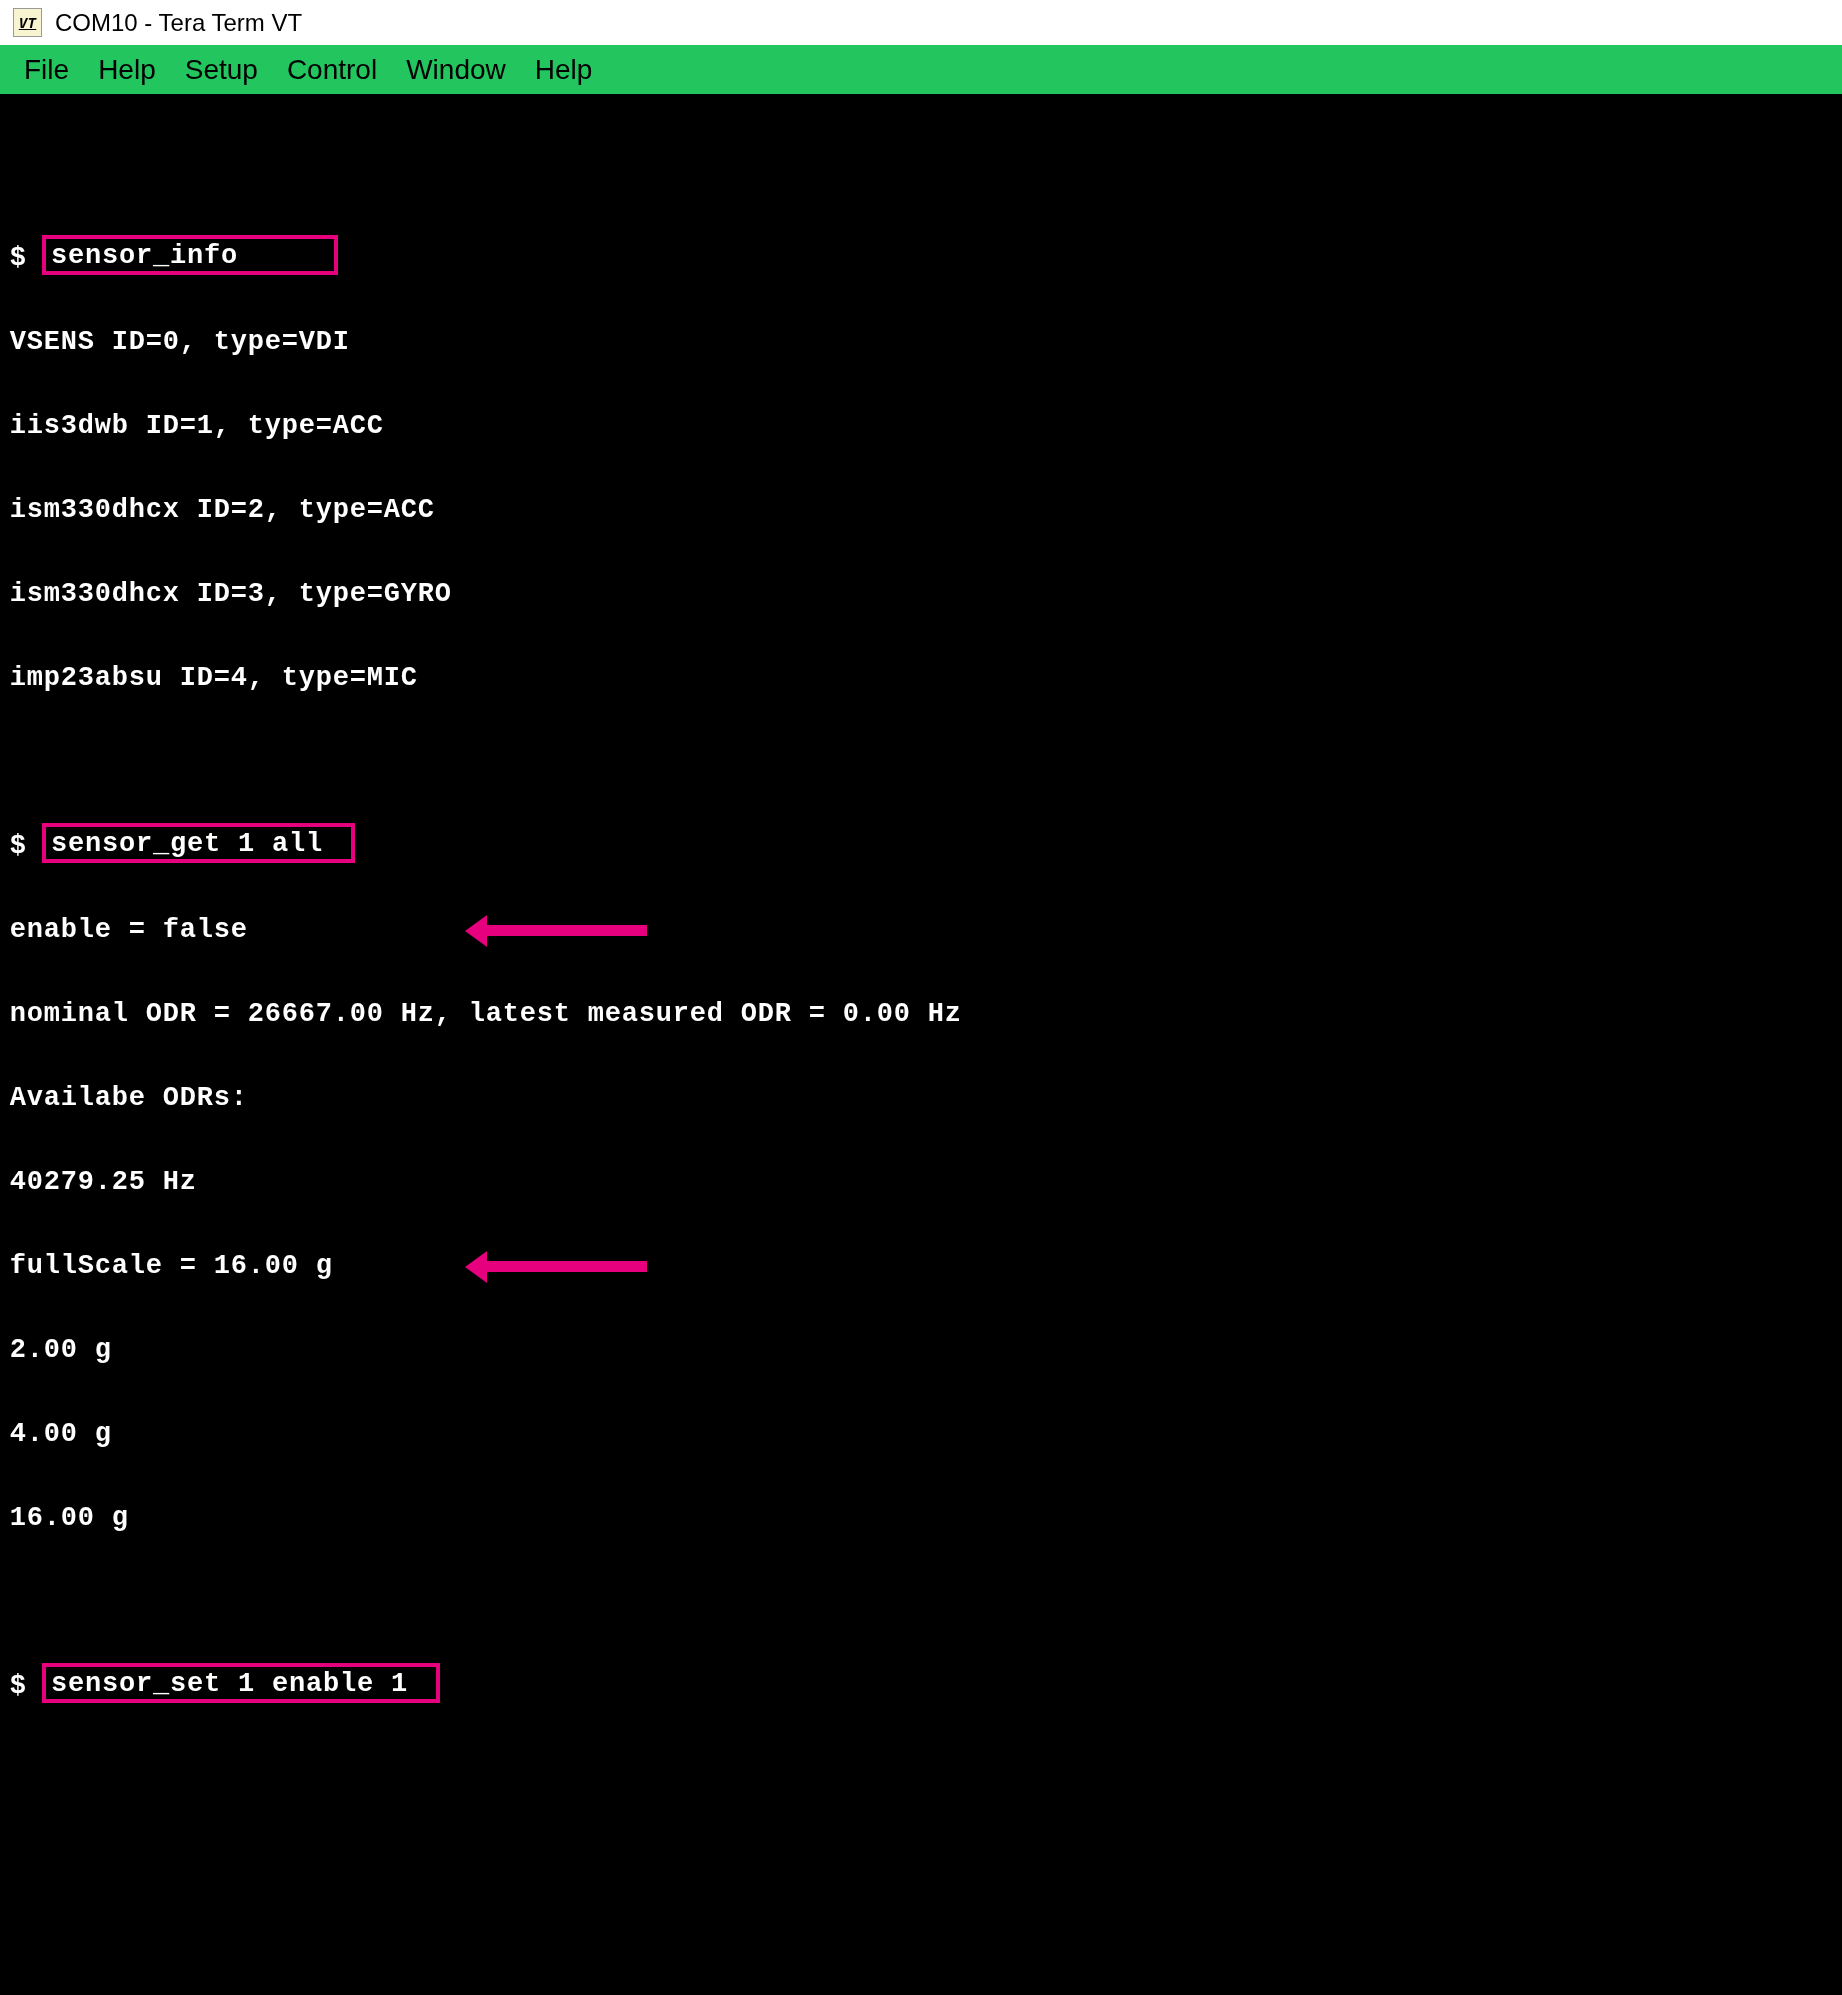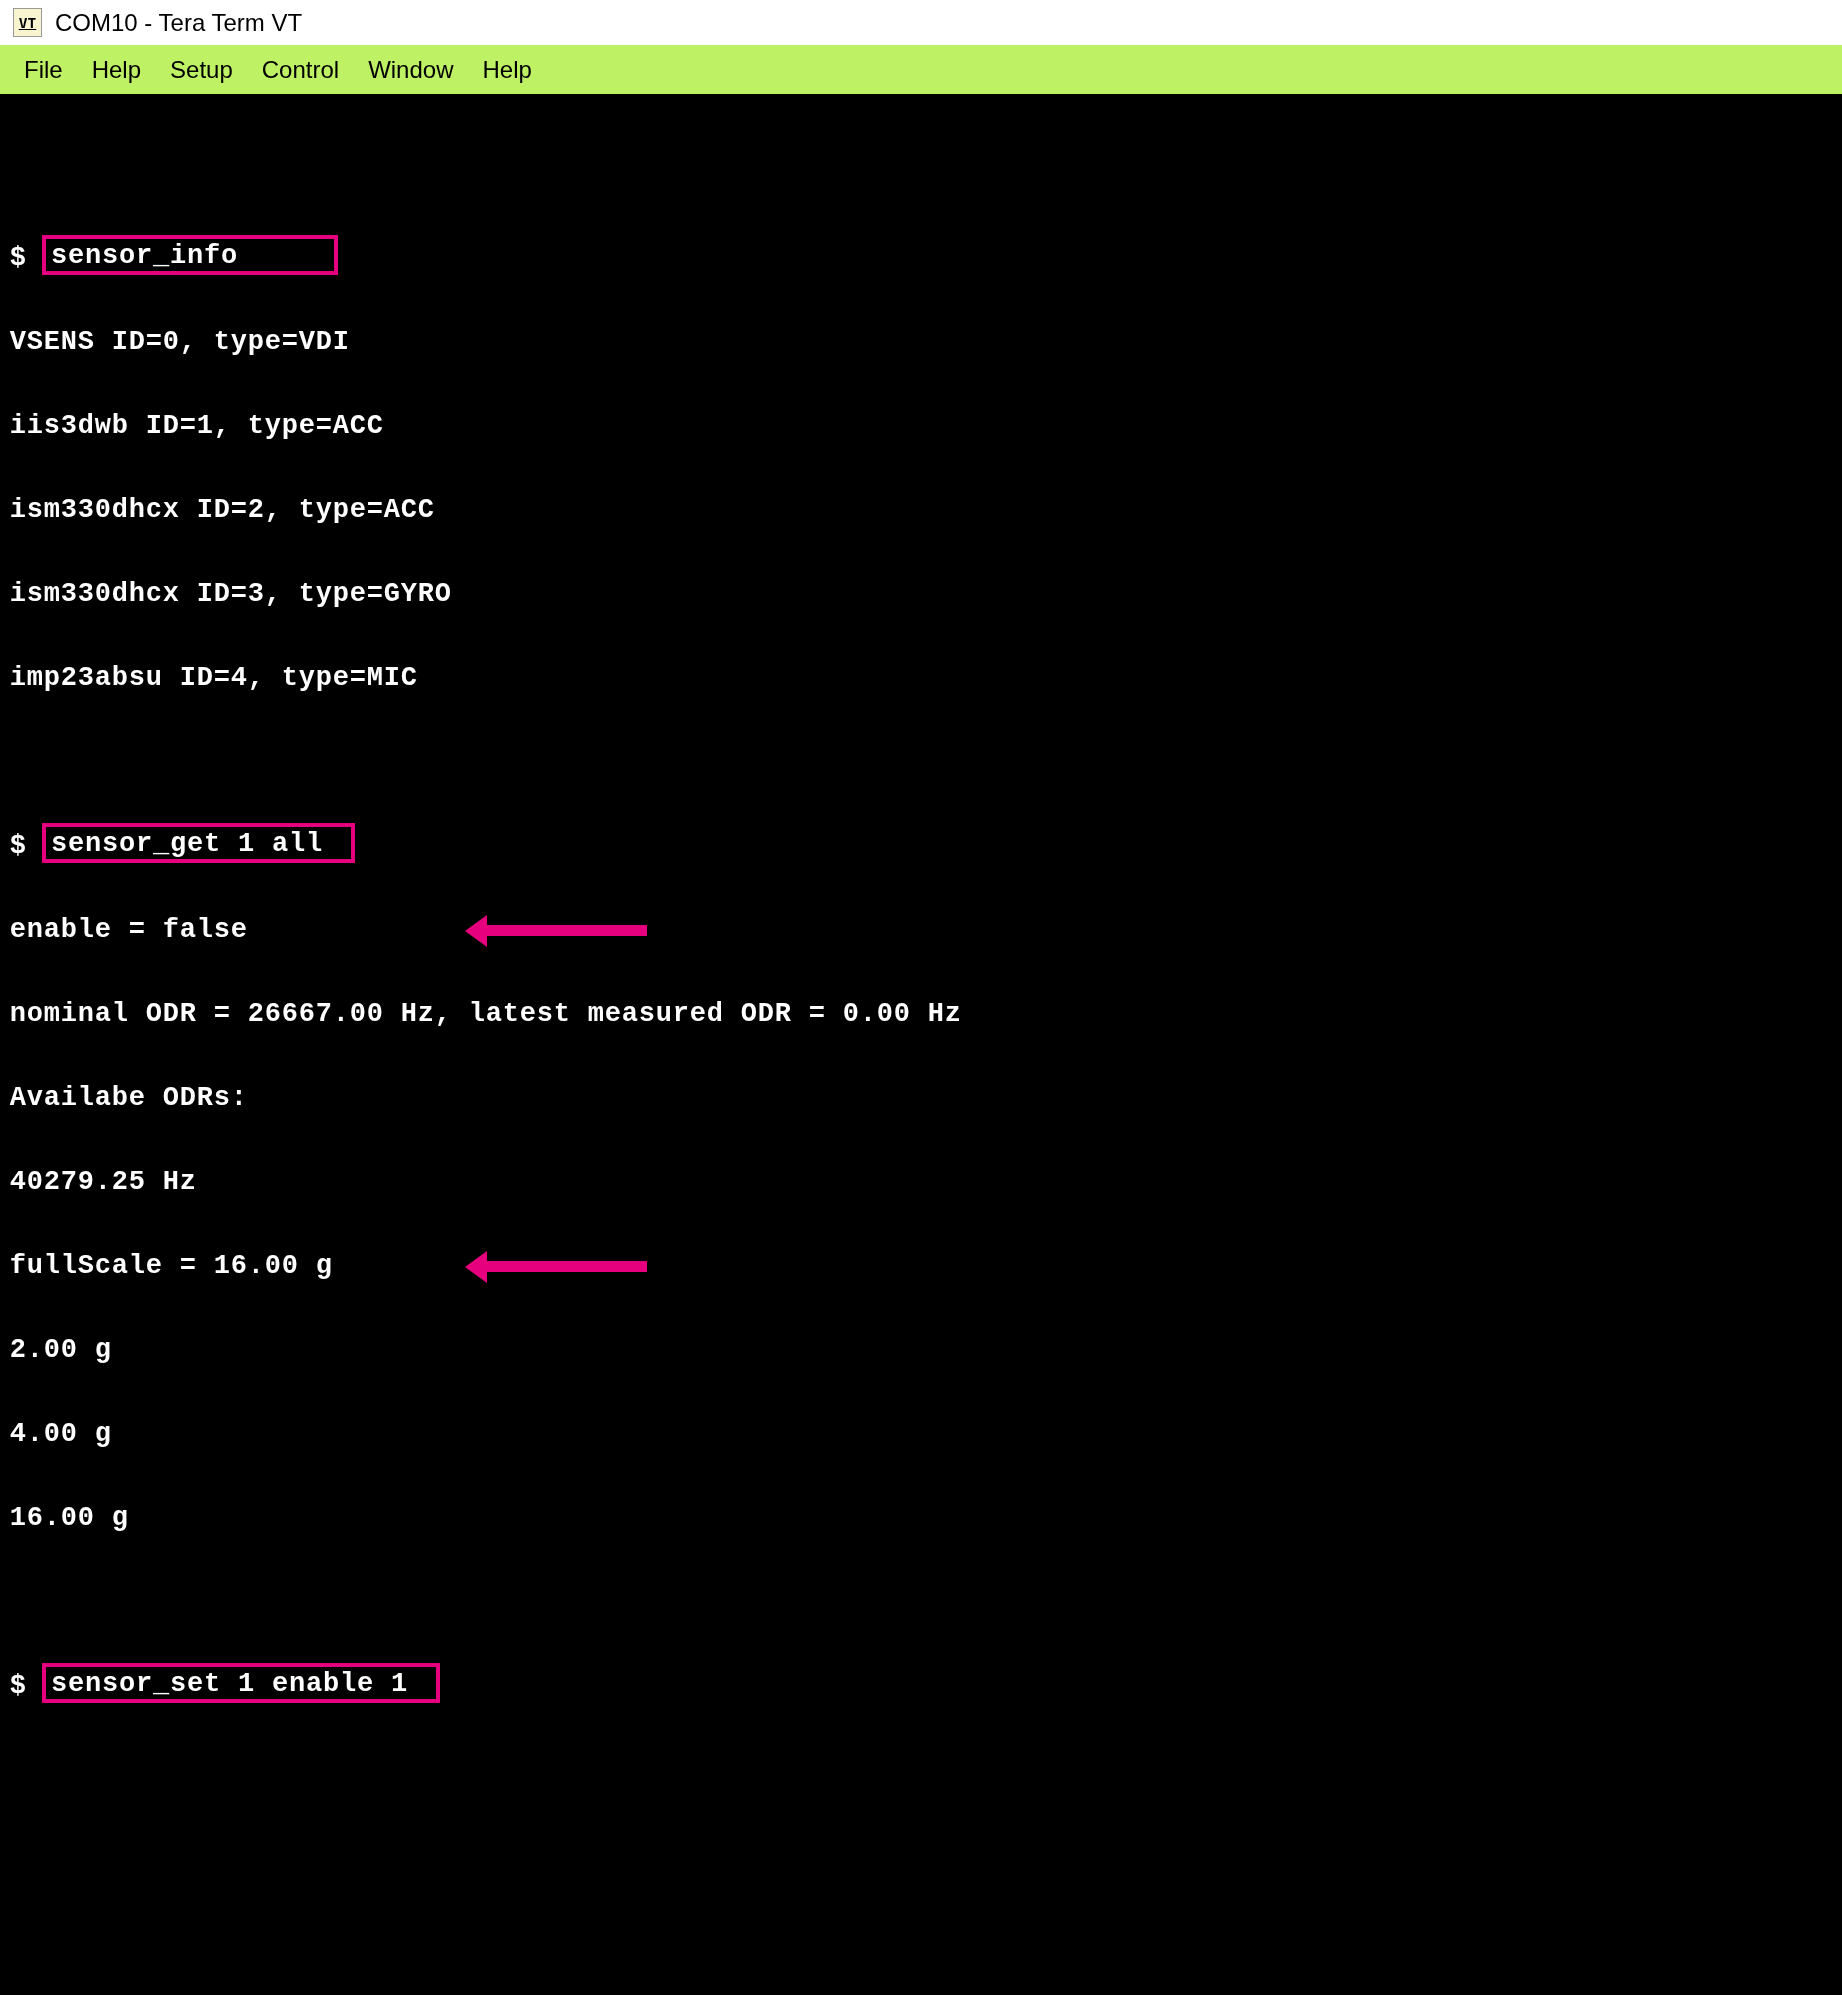--- a/index.html
+++ b/index.html
@@ -26,28 +26,29 @@
     display: inline-flex;
     align-items: center;
     justify-content: center;
     background: #f8f4cf;
     border: 0.8px solid #999;
     font-family: monospace;
     font-size: 14.5px;
     font-weight: bold;
     color: #000;
     text-decoration: underline;
+    font-style: italic;
   }
   .menu-bar {
     display: flex;
     align-items: center;
     height: 50px;
     padding: 0 24px;
-    background: #bef264;
-    font-size: 24px;
+    background: #22c55e;
+    font-size: 28px;
     color: #000;
     gap: 29px;
     border-bottom: 1.6px solid #000;
   }
   .terminal {
     background: #000;
     color: #fff;
     font-family: "Courier New", monospace;
     font-size: 27px;
     font-weight: bold;

